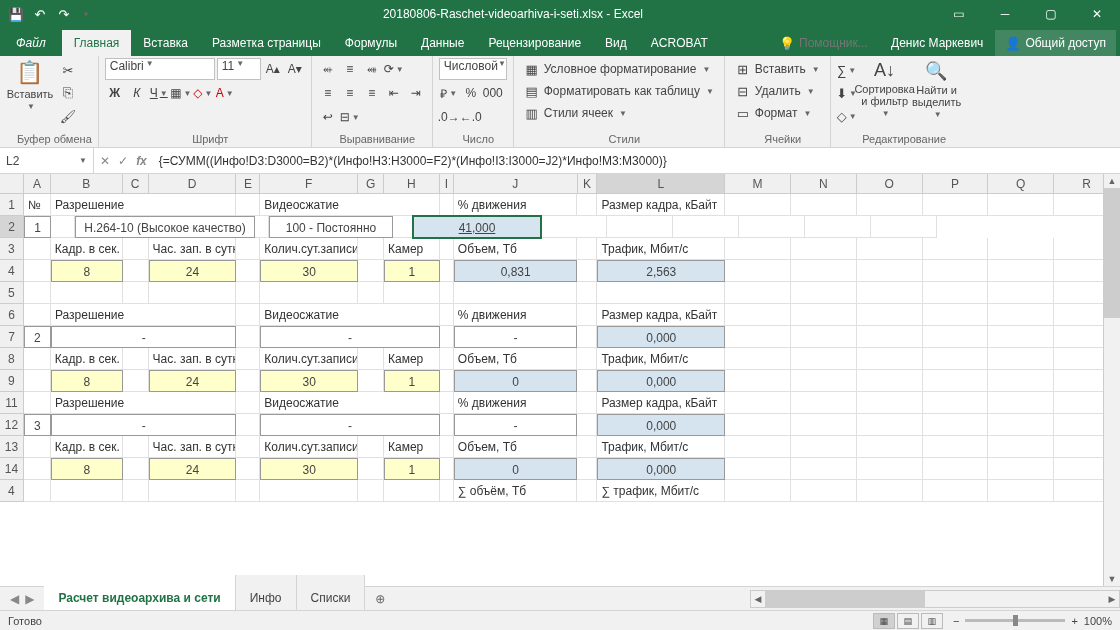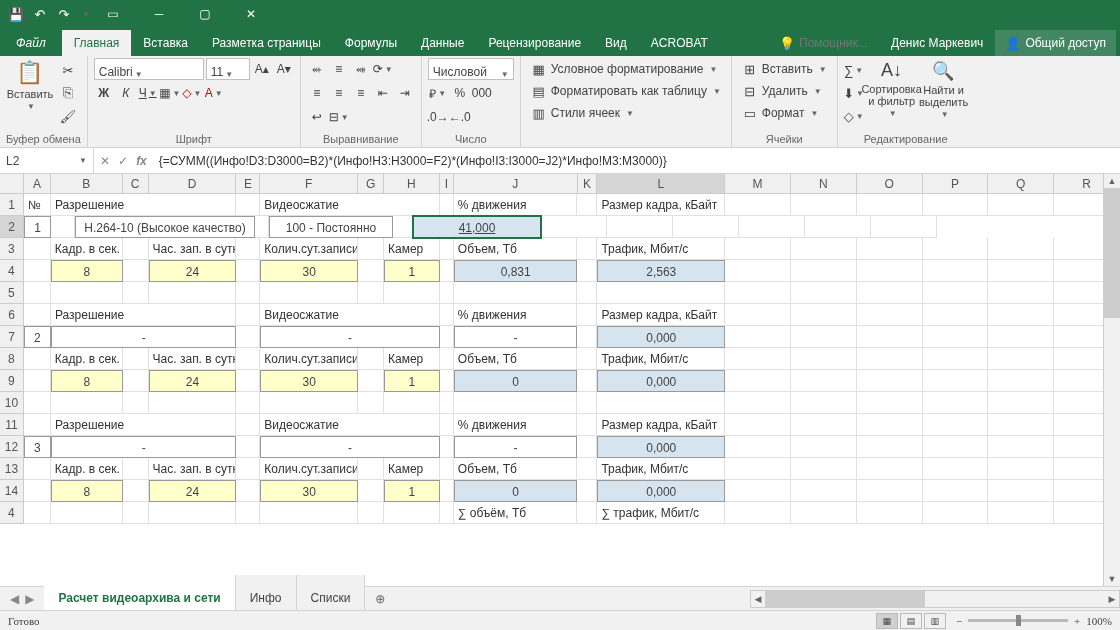--- a/index.html
+++ b/index.html
@@ -22,27 +22,27 @@
 .tabrow-right { margin-left: auto; display: flex; align-items: center; gap: 12px; padding-right: 4px; color: #fff; }
 .tell-me { display: flex; align-items: center; gap: 4px; }
 .tell-me input { background: transparent; border: none; color: #fff; width: 80px; font-size: 12px; }
 .user { font-size: 12px; }
 .share-btn { background: rgba(255,255,255,0.15); padding: 5px 10px; display: flex; align-items: center; gap: 4px; }
 
 
 .ribbon { background: #f1f1f1; border-bottom: 1px solid #d4d4d4; height: 92px; display: flex; }
 .group { border-right: 1px solid #d4d4d4; padding: 2px 6px 0; display: flex; flex-direction: column; position: relative; }
 .group-body { flex: 1; display: flex; align-items: flex-start; gap: 4px; }
-.group-label { text-align: center; font-size: 11px; color: #666; padding: 2px 0; position: relative; }
+.group-label { text-align: center; font-size: 11px; color: #666; padding: 2px 0; position: relative; margin-left: 11px; }
 .big-btn { display: flex; flex-direction: column; align-items: center; width: 48px; padding: 2px; gap: 2px; }
 .big-btn .lbl { font-size: 11px; text-align: center; line-height: 1.1; }
 .small-col { display: flex; flex-direction: column; gap: 3px; padding-top: 2px; }
 .small-btn { width: 20px; height: 20px; display: flex; align-items: center; justify-content: center; font-size: 13px; }
 .stack-row { display: flex; gap: 2px; align-items: center; height: 22px; }
-.selbox { border: 1px solid #c0c0c0; background: #fff; height: 22px; display: flex; align-items: flex-end; padding: 0 4px; font-size: 12px; }
+.selbox { border: 1px solid #c0c0c0; background: #fff; height: 22px; display: flex; align-items: flex-start; padding: 0 4px; font-size: 12px; }
 .stylebtn { width: 20px; height: 22px; display: flex; align-items: center; justify-content: center; }
 .row-btn { display: flex; align-items: center; gap: 4px; height: 22px; padding: 0 4px; font-size: 12px; white-space: nowrap; }
 .ico { width: 16px; height: 16px; display: inline-flex; align-items: center; justify-content: center; font-size: 13px; }
 .dd { font-size: 8px; color: #666; margin-left: 2px; }
 
 
 .fbar { height: 26px; border-bottom: 1px solid #d4d4d4; display: flex; align-items: center; background: #fff; }
 .namebox { width: 94px; border-right: 1px solid #d4d4d4; height: 100%; display: flex; align-items: center; padding: 0 6px; font-size: 12px; }
 .namebox .dd { margin-left: auto; }
 .fbar-btns { display: flex; padding: 0 6px; gap: 8px; color: #888; }
@@ -76,21 +76,21 @@
 .sheet-tabs { display: flex; }
 .sheet-tab { padding: 16px 14px; border-right: 1px solid #d4d4d4; font-size: 12px; background: #f1f1f1; cursor: pointer; }
 .sheet-tab.active { background: #fff; border-bottom: 2px solid #217346; color: #217346; font-weight: 600; }
 .sheet-add { padding: 0 10px; color: #666; }
 .hscroll { margin-left: auto; width: 370px; height: 18px; background: #f1f1f1; border: 1px solid #ccc; position: relative; }
 .hscroll-thumb { position: absolute; left: 14px; top: 0; bottom: 0; width: 160px; background: #cdcdcd; }
 .hscroll-arr { position: absolute; top: 0; bottom: 0; width: 14px; display: flex; align-items: center; justify-content: center; font-size: 9px; color: #666; }
 .hscroll-arr.l{left:0}.hscroll-arr.r{right:0}
 
 
-.statusbar { position: absolute; bottom: 0; left: 0; right: 0; height: 20px; background: #f1f1f1; border-top: 1px solid #d4d4d4; display: flex; align-items: center; font-size: 11px; padding: 0 8px; font-family: Liberation Serif, serif; }
+.statusbar { position: absolute; bottom: 0; left: 0; right: 0; height: 20px; background: #f1f1f1; border-top: 1px solid #d4d4d4; display: flex; align-items: center; font-size: 11px; padding: 0 8px; }
 .statusbar .views { margin-left: auto; display: flex; gap: 2px; }
 .view-btn { width: 22px; height: 16px; border: 1px solid #bbb; display: flex; align-items: center; justify-content: center; font-size: 9px; }
 .view-btn.active { background: #d0d0d0; }
 .zoom { display: flex; align-items: center; gap: 6px; margin-left: 10px; }
 .zoom-track { width: 100px; height: 3px; background: #bbb; position: relative; }
 .zoom-thumb { position: absolute; left: 48px; top: -4px; width: 5px; height: 11px; background: #888; }
 
 
 .vscroll { position: absolute; right: 0; top: 174px; width: 17px; bottom: 44px; background: #f1f1f1; border-left: 1px solid #ccc; }
 .vscroll-thumb { position: absolute; top: 14px; left: 0; right: 0; height: 130px; background: #cdcdcd; }
@@ -100,20 +100,21 @@
 </head>
 <body>
 
 <div class="titlebar">
   <div class="qat">
     <span class="qat-icon">💾</span>
     <span class="qat-icon">↶</span>
     <span class="qat-icon">↷</span>
     <span class="dd">▼</span>
   </div>
+  <div class="title-center">20180806-Raschet-videoarhiva-i-seti.xlsx - Excel</div>
   <span class="win-btn">▭</span>
   <div class="win-controls">
     <span class="win-btn">─</span>
     <span class="win-btn">▢</span>
     <span class="win-btn close">✕</span>
   </div>
 </div>
 
 <div class="tabrow">
   <div class="tab file">Файл</div>
@@ -199,21 +200,21 @@
       <div class="stack-row">
         <span class="stylebtn">↩</span>
         <span class="stylebtn">⊟<span class="dd">▼</span></span>
       </div>
     </div>
     <div class="group-label">Выравнивание</div>
   </div>
 
   <div class="group">
     <div class="group-body" style="flex-direction:column;gap:2px">
-      <div class="selbox" style="width:86px">
+      <div class="selbox" style="width:68px">
           <span>Числовой</span>
           <span class="dd" style="margin-left:auto">▼</span>
         </div>
       <div class="stack-row">
         <span class="stylebtn">₽<span class="dd">▼</span></span>
         <span class="stylebtn">%</span>
         <span class="stylebtn">000</span>
       </div>
       <div class="stack-row">
         <span class="stylebtn">.0→</span>
@@ -234,20 +235,21 @@
           <span class="ico">▤</span>
           <span>Форматировать как таблицу</span>
           <span class="dd">▼</span>
         </div>
       <div class="row-btn">
           <span class="ico">▥</span>
           <span>Стили ячеек</span>
           <span class="dd">▼</span>
         </div>
     </div>
+    <div class="group-label">Стили</div>
   </div>
 
   <div class="group">
     <div class="group-body" style="flex-direction:column;gap:0">
       <div class="row-btn">
           <span class="ico">⊞</span>
           <span>Вставить</span>
           <span class="dd">▼</span>
         </div>
       <div class="row-btn">
@@ -488,41 +490,20 @@
         <div class="cell wK"></div>
         <div class="cell wL blue boxed">0,000</div>
         <div class="cell wM"></div>
         <div class="cell wN"></div>
         <div class="cell wO"></div>
         <div class="cell wP"></div>
         <div class="cell wQ"></div>
         <div class="cell wR"></div>
       </div>
       <div class="row">
-        <div class="rh">10</div>
-        <div class="cell wA"></div>
-        <div class="cell wB"></div>
-        <div class="cell wC"></div>
-        <div class="cell wD"></div>
-        <div class="cell wE"></div>
-        <div class="cell wF"></div>
-        <div class="cell wG"></div>
-        <div class="cell wH"></div>
-        <div class="cell wI"></div>
-        <div class="cell wJ"></div>
-        <div class="cell wK"></div>
-        <div class="cell wL"></div>
-        <div class="cell wM"></div>
-        <div class="cell wN"></div>
-        <div class="cell wO"></div>
-        <div class="cell wP"></div>
-        <div class="cell wQ"></div>
-        <div class="cell wR"></div>
-      </div>
-      <div class="row">
         <div class="rh">11</div>
         <div class="cell wA"></div>
         <div class="cell wB lbl" style="width: 186px;">Разрешение</div>
         <div class="cell wE"></div>
         <div class="cell wF lbl" style="width: 180px;">Видеосжатие</div>
         <div class="cell wI"></div>
         <div class="cell wJ lbl">% движения</div>
         <div class="cell wK"></div>
         <div class="cell wL lbl">Размер кадра, кБайт</div>
         <div class="cell wM"></div>

